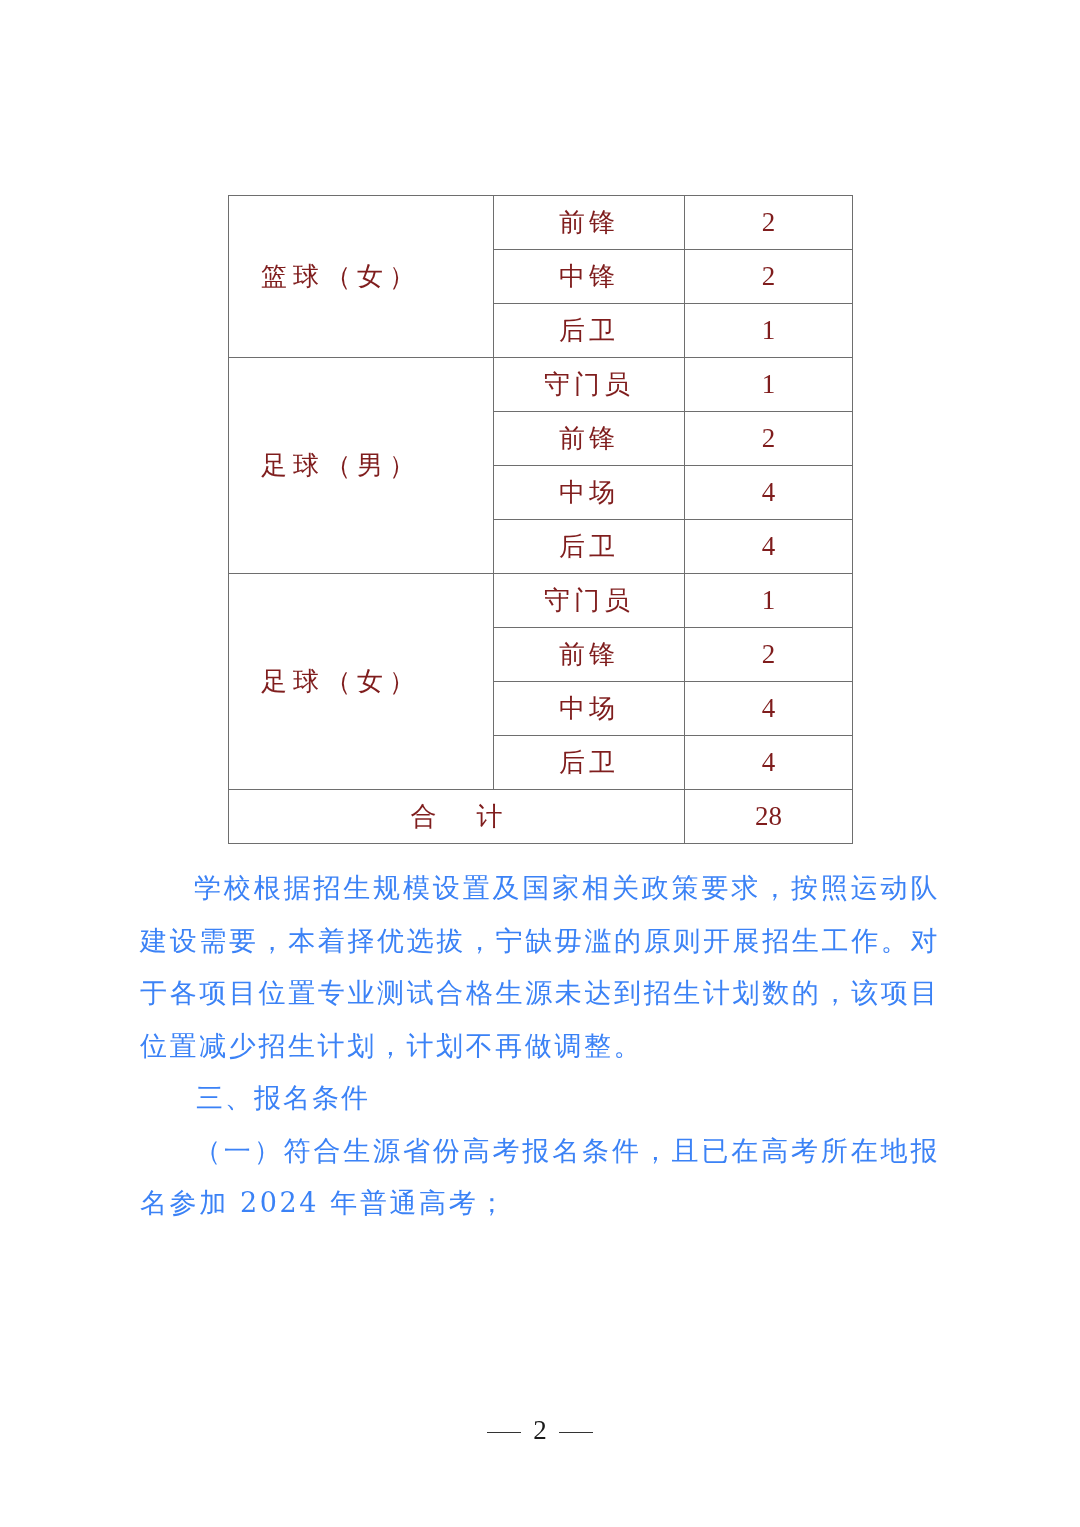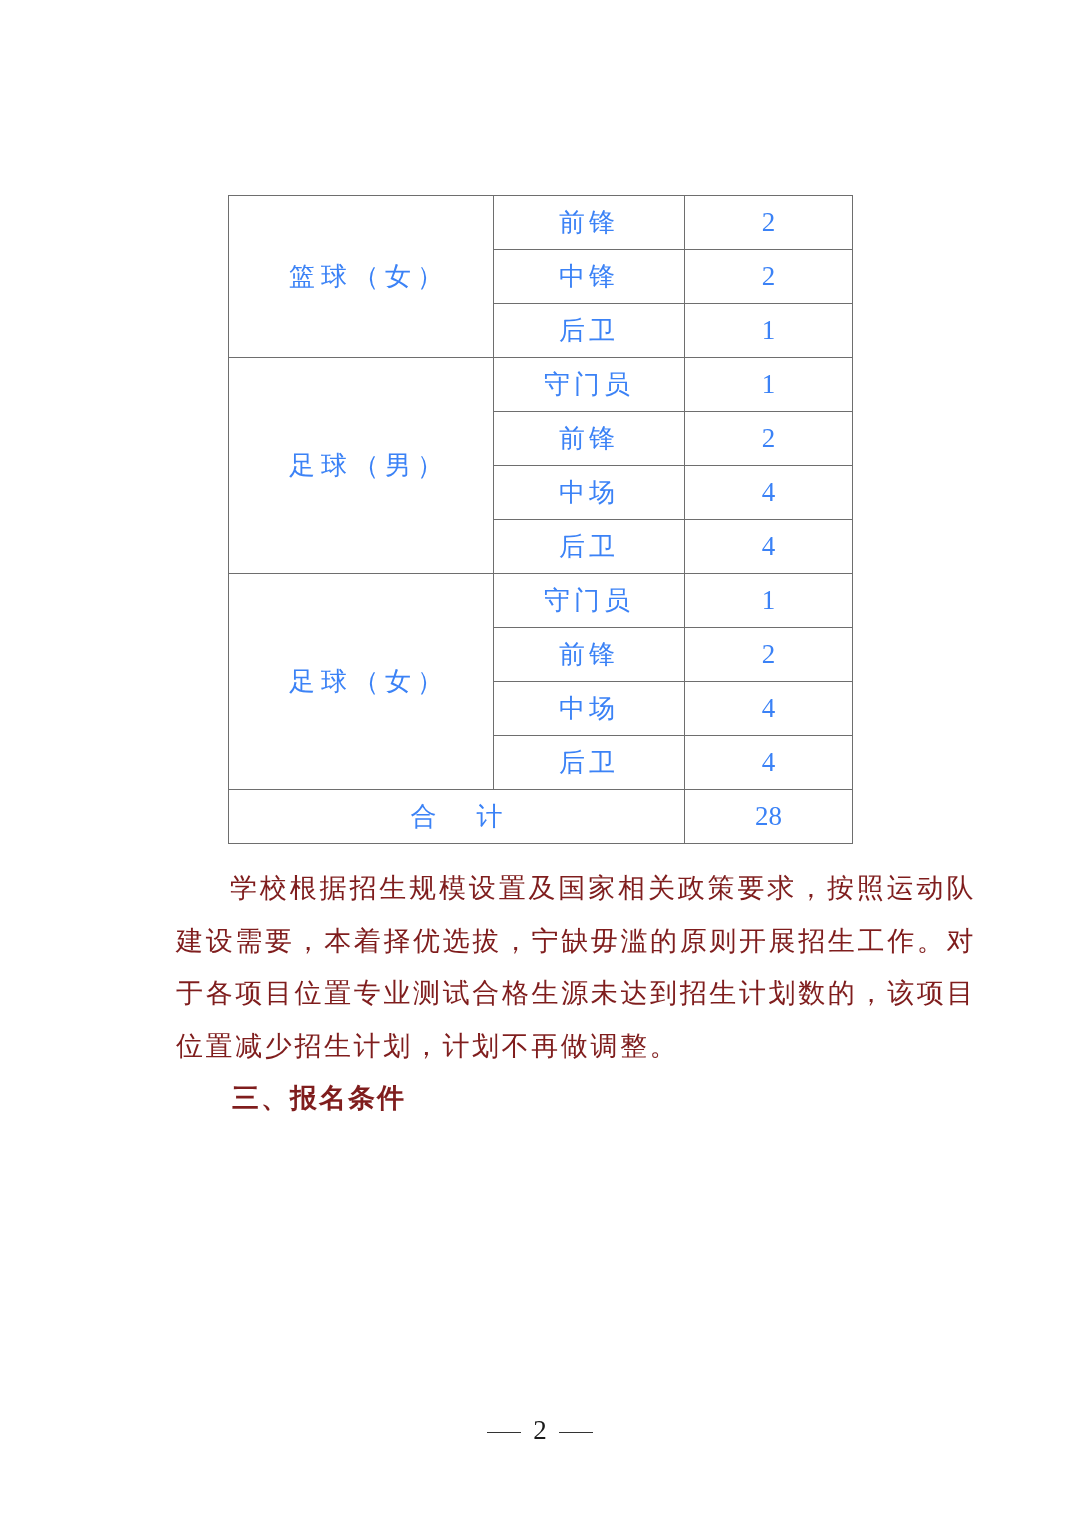--- a/index.html
+++ b/index.html
@@ -24,31 +24,31 @@
       table-layout: fixed;
     }
     .page-table td {
       border: 1.5px solid #6e6e6e;
       height: 53px;
       padding: 0;
       text-align: center;
       vertical-align: middle;
       font-size: 26px;
       letter-spacing: 4px;
-      color: #3b82f6;
+      color: #7f1d1d;
     }
     .page-table td.num {
       font-family: "Liberation Serif", "DejaVu Serif", serif;
       font-size: 27px;
       letter-spacing: 0;
     }
     .page-table td.cat {
       letter-spacing: 6px;
       text-align: left;
-      padding-left: 60px;
+      padding-left: 32px;
       margin-left: 36px;
     }
     .page-table td.total-label {
       letter-spacing: 0;
       word-spacing: 0;
     }
     .page-table td.total-label span.gap {
       display: inline-block;
       width: 40px;
     }
@@ -57,32 +57,31 @@
     .col3 { width: 168px; }
 
     .body-text {
       position: absolute;
       left: 140px;
       width: 800px;
       font-size: 27px;
       line-height: 52.5px;
       letter-spacing: 2.6px;
       text-align: justify;
-      color: #7f1d1d;
-      margin-left: 36px;
+      color: #3b82f6;
     }
     .para {
       margin: 0;
       text-indent: 54px;
     }
     .heading {
       margin: 0;
       padding-left: 56px;
       font-family: "DejaVu Sans", "Liberation Sans", sans-serif;
-      font-weight: bold;
+      font-weight: normal;
       font-size: 27px;
       letter-spacing: 2px;
     }
     .footer-page {
       position: absolute;
       left: 0;
       width: 1080px;
       top: 1415px;
       text-align: center;
       font-size: 27px;
@@ -162,17 +161,18 @@
     <tr>
       <td colspan="2" class="total-label"><span>合</span><span class="gap"></span><span>计</span></td>
       <td class="num">28</td>
     </tr>
   </tbody>
 </table>
 
 <div class="body-text" style="top: 862px;">
   <p class="para">学校根据招生规模设置及国家相关政策要求，按照运动队建设需要，本着择优选拔，宁缺毋滥的原则开展招生工作。对于各项目位置专业测试合格生源未达到招生计划数的，该项目位置减少招生计划，计划不再做调整。</p>
   <p class="heading">三、报名条件</p>
+  <p class="para">（一）符合生源省份高考报名条件，且已在高考所在地报名参加 2024 年普通高考；</p>
 </div>
 
 <div class="footer-page">
   <span class="dash"></span><span>2</span><span class="dash"></span>
 </div>
 
 </body></html>

